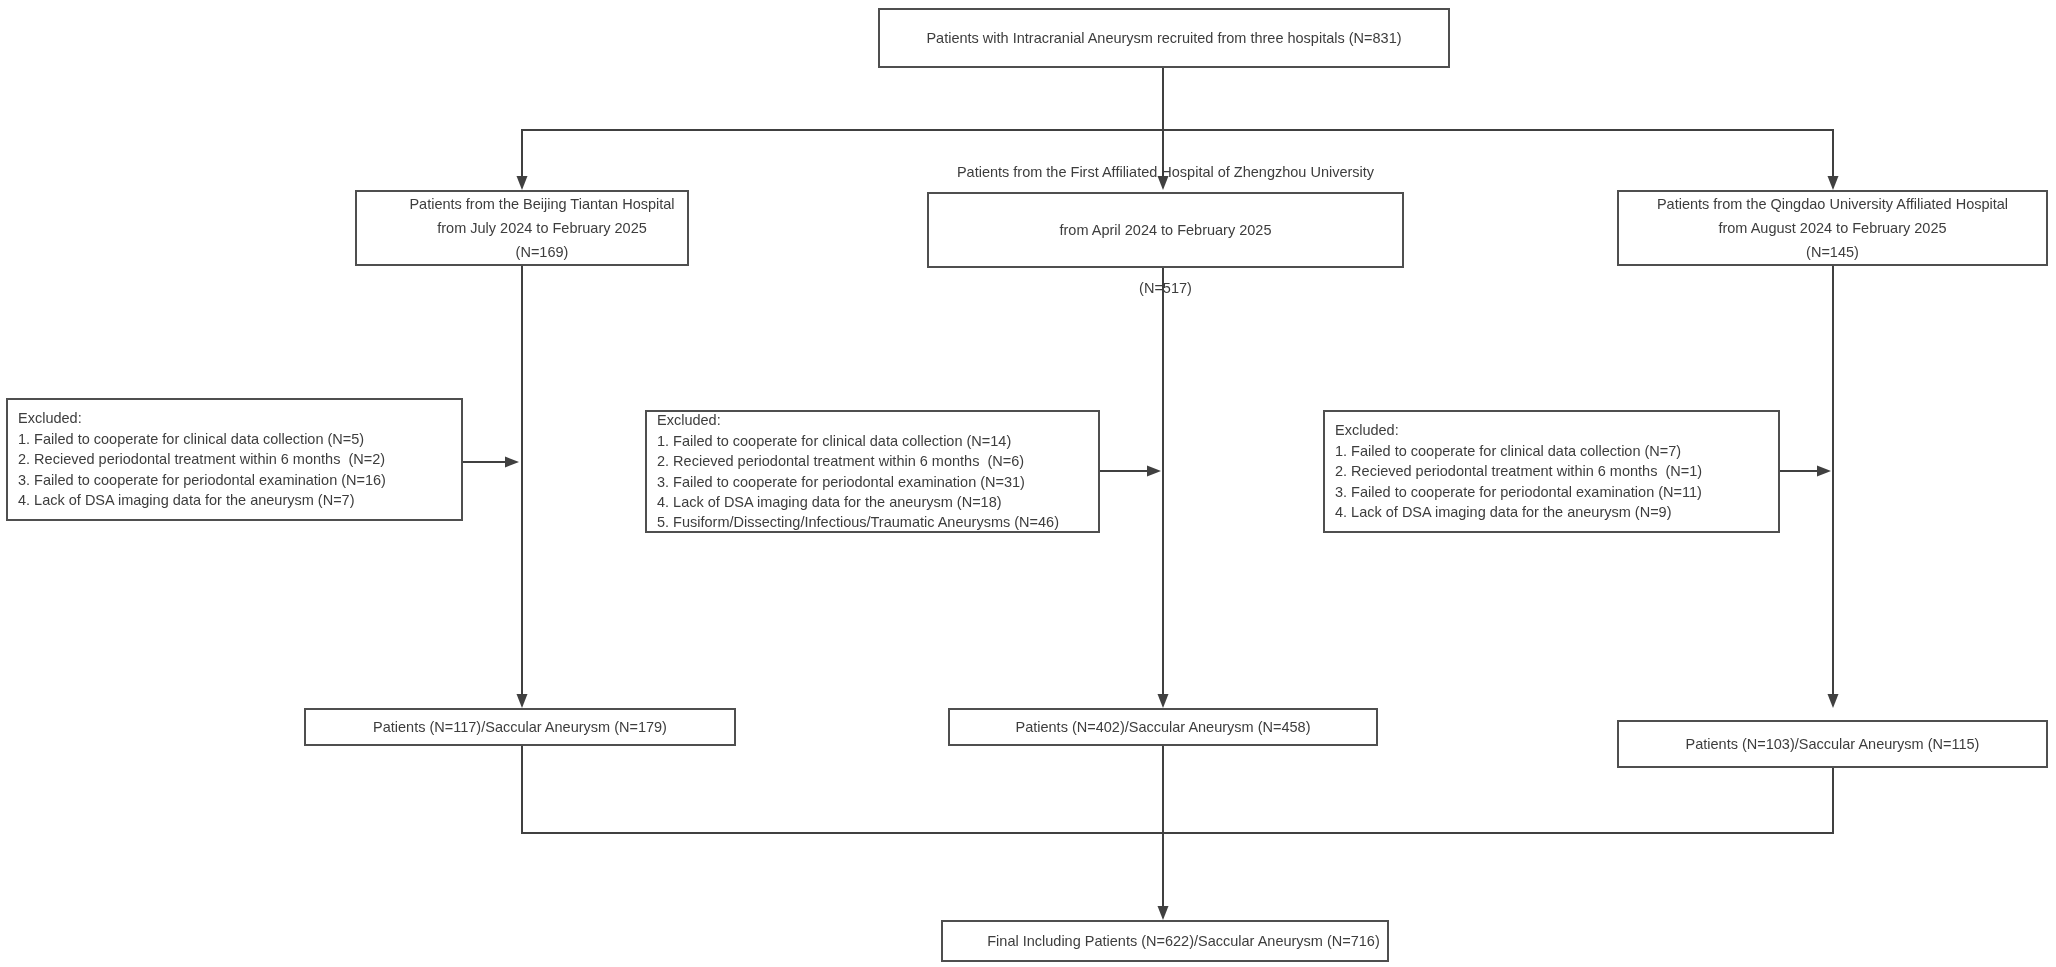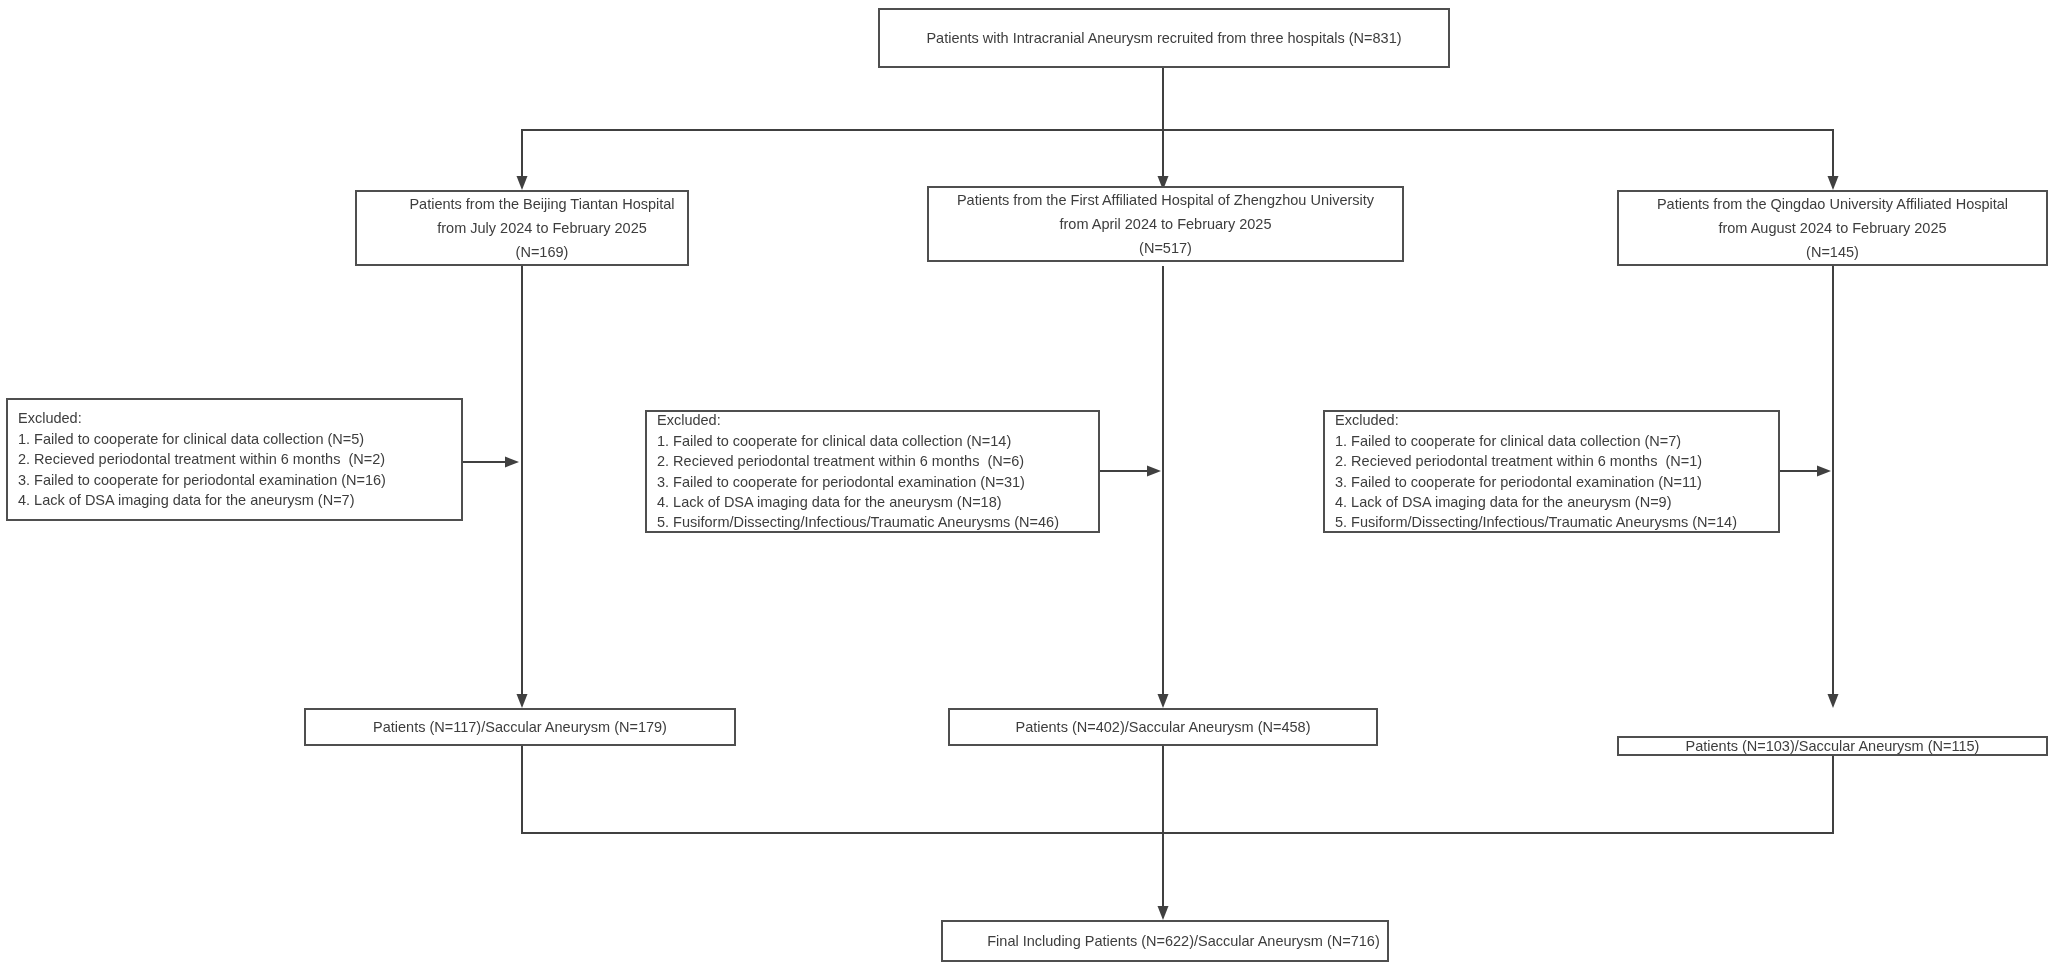--- a/index.html
+++ b/index.html
@@ -106,21 +106,21 @@
   <div class="box single" style="left:878px;top:8px;width:572px;height:60px;">
     <div class="bline">Patients with Intracranial Aneurysm recruited from three hospitals (N=831)</div>
   </div>
 
   <div class="box" style="left:355px;top:190px;width:334px;height:76px;padding-left:40px;">
     <div class="bline">Patients from the Beijing Tiantan Hospital</div>
     <div class="bline">from July 2024 to February 2025</div>
     <div class="bline">(N=169)</div>
   </div>
 
-  <div class="box" style="left:927px;top:186px;width:477px;height:76px;">
+  <div class="box" style="left:927px;top:192px;width:477px;height:76px;gap:34px;">
     <div class="bline">Patients from the First Affiliated Hospital of Zhengzhou University</div>
     <div class="bline">from April 2024 to February 2025</div>
     <div class="bline">(N=517)</div>
   </div>
 
   <div class="box" style="left:1617px;top:190px;width:431px;height:76px;">
     <div class="bline">Patients from the Qingdao University Affiliated Hospital</div>
     <div class="bline">from August 2024 to February 2025</div>
     <div class="bline">(N=145)</div>
   </div>
@@ -141,32 +141,31 @@
     <div class="exc-line">4. Lack of DSA imaging data for the aneurysm (N=18)</div>
     <div class="exc-line">5. Fusiform/Dissecting/Infectious/Traumatic Aneurysms (N=46)</div>
   </div>
 
   <div class="box excluded" style="left:1323px;top:410px;width:457px;height:123px;">
     <div class="exc-line">Excluded:</div>
     <div class="exc-line">1. Failed to cooperate for clinical data collection (N=7)</div>
     <div class="exc-line">2. Recieved periodontal treatment within 6 months  (N=1)</div>
     <div class="exc-line">3. Failed to cooperate for periodontal examination (N=11)</div>
     <div class="exc-line">4. Lack of DSA imaging data for the aneurysm (N=9)</div>
-    <div class="exc-line">5. Fusiform/Dissecting/Infectious/Traumatic Aneurysms (N=14)</div>
   </div>
 
   <div class="box single" style="left:304px;top:708px;width:432px;height:38px;">
     <div class="bline">Patients (N=117)/Saccular Aneurysm (N=179)</div>
   </div>
 
   <div class="box single" style="left:948px;top:708px;width:430px;height:38px;">
     <div class="bline">Patients (N=402)/Saccular Aneurysm (N=458)</div>
   </div>
 
-  <div class="box single" style="left:1617px;top:736px;width:431px;height:20px;">
+  <div class="box single" style="left:1617px;top:720px;width:431px;height:48px;">
     <div class="bline">Patients (N=103)/Saccular Aneurysm (N=115)</div>
   </div>
 
   <div class="box single" style="left:941px;top:920px;width:448px;height:42px;padding-left:37px;">
     <div class="bline">Final Including Patients (N=622)/Saccular Aneurysm (N=716)</div>
   </div>
 
 </div>
 
 </body></html>

